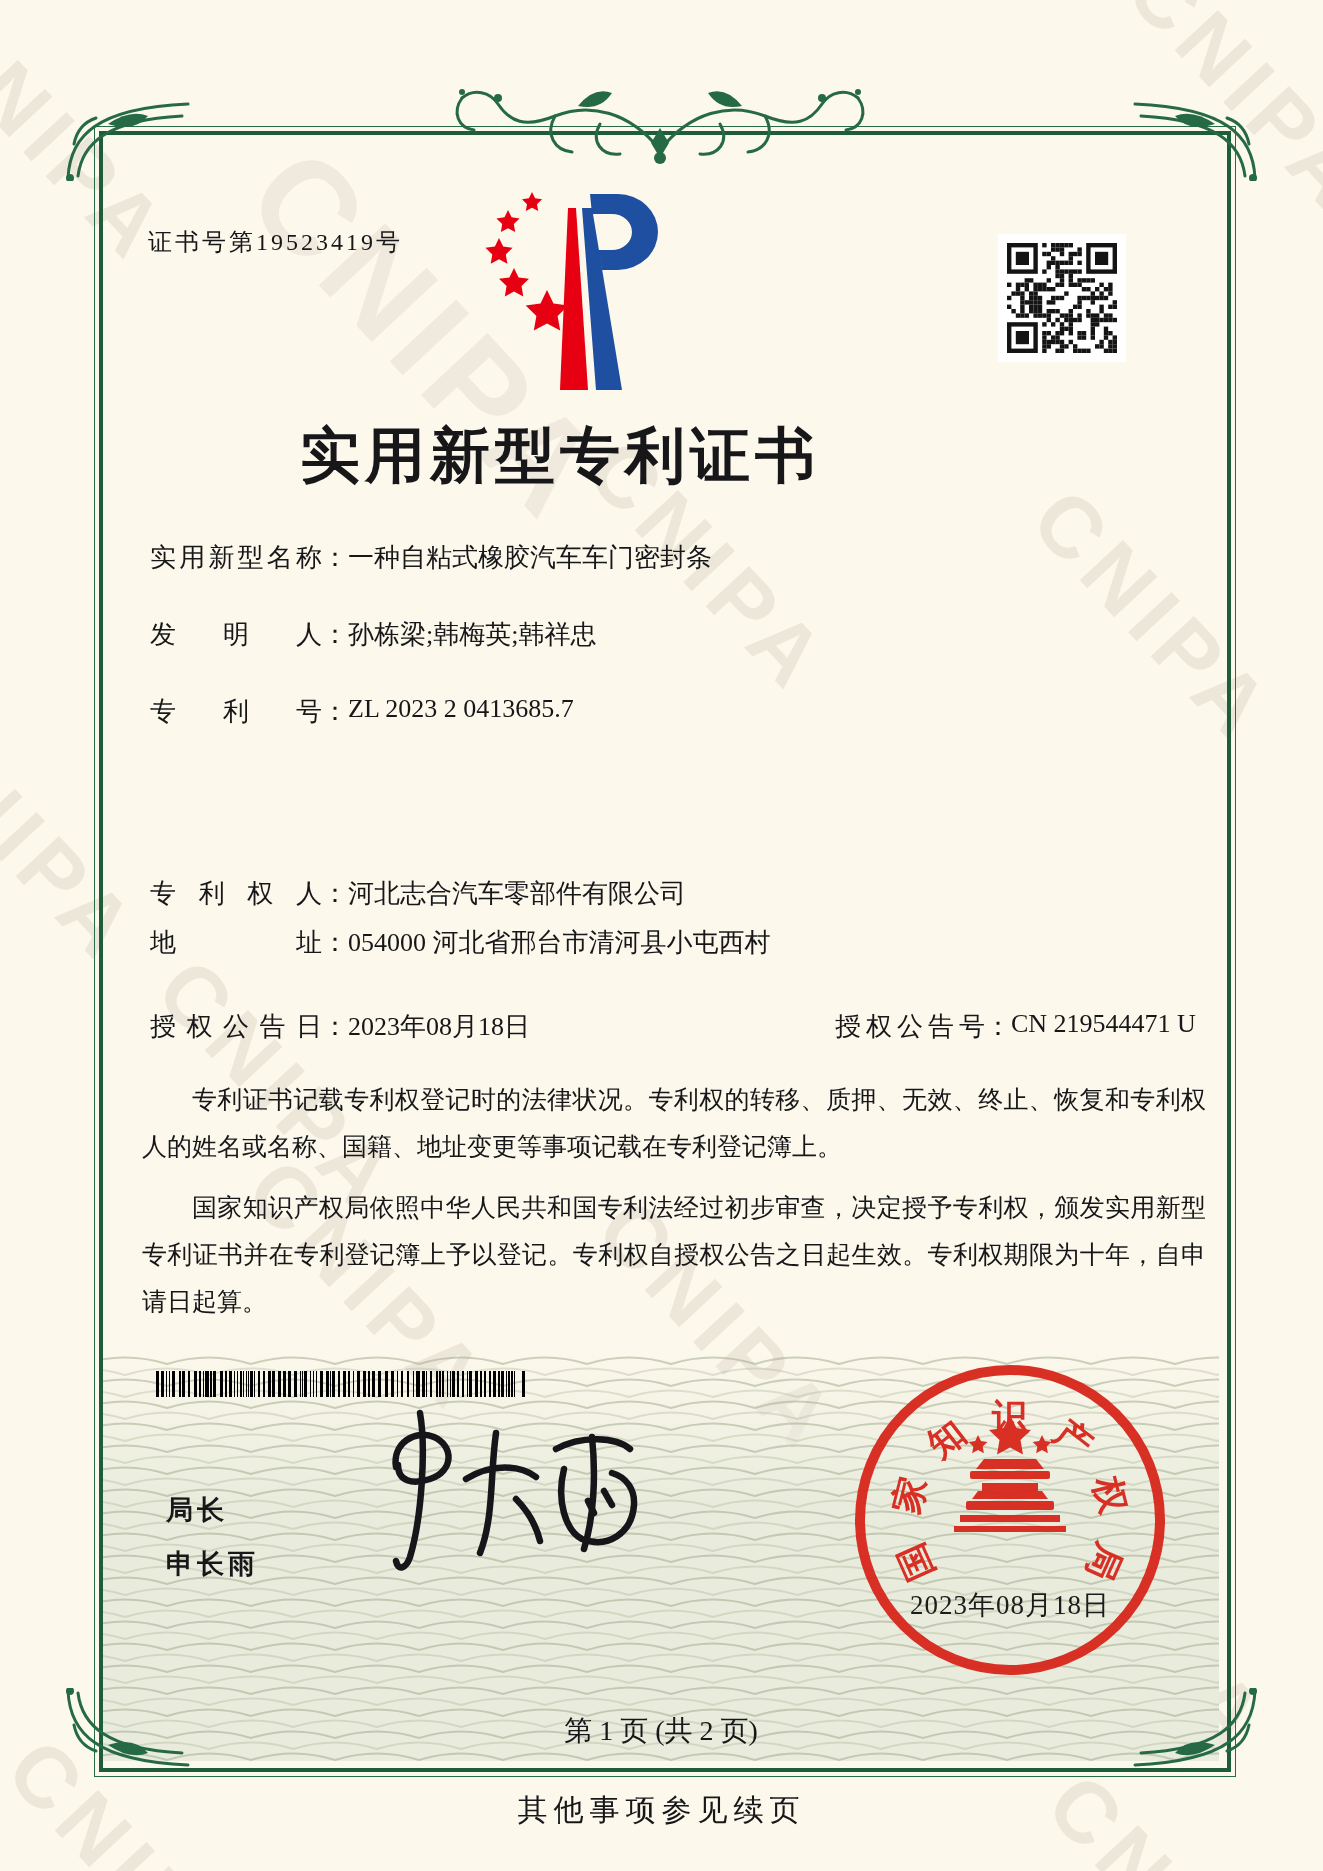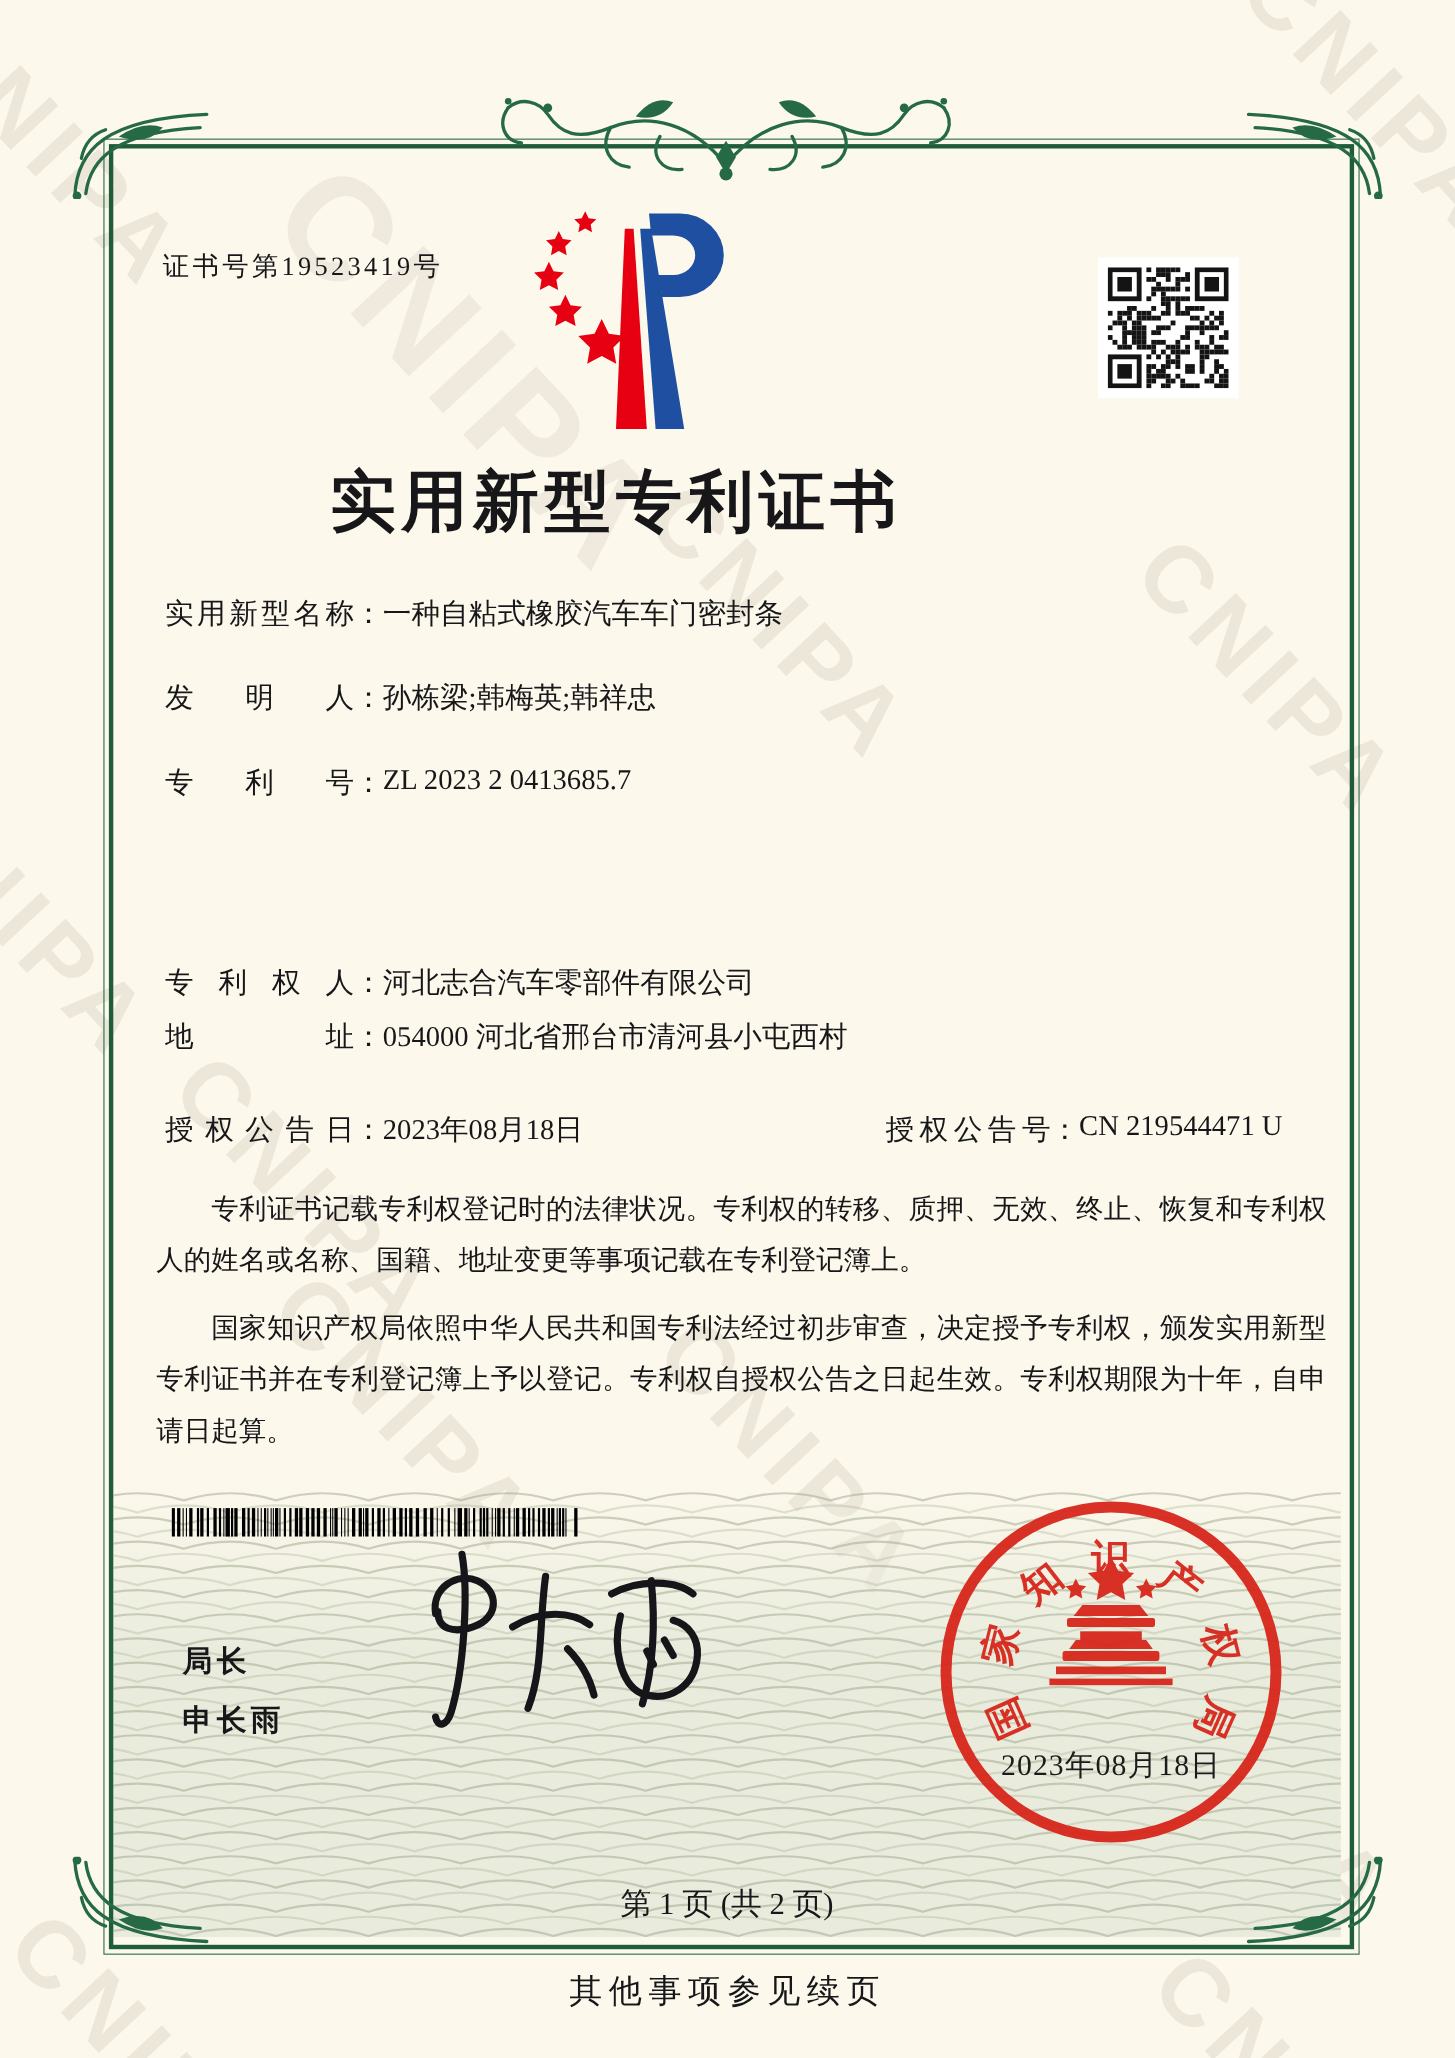--- a/index.html
+++ b/index.html
@@ -29,21 +29,21 @@
          display:flex;align-items:center;justify-content:center;}
   .title{position:absolute;left:0;top:416px;width:1120px;text-align:center;
          font-size:60px;font-weight:700;letter-spacing:5px;}
   
   .row{position:absolute;left:150px;font-size:26px;white-space:nowrap;}
   .flabel{display:inline-block;width:172px;text-align:justify;text-align-last:justify;
           text-justify:inter-character;vertical-align:top;}
   .fcolon{display:inline-block;width:26px;vertical-align:top;}
   .fvalue{display:inline-block;vertical-align:top;}
   .g2{position:absolute;left:655px;top:0;}
-  .g2 .flabel{width:150px;}
+  .g2 .flabel{width:150px;margin-left:30px;}
   
   .body-text{position:absolute;left:142px;top:1076px;width:1064px;font-size:25px;
              line-height:1.88;text-align:justify;}
   .body-text p{margin:0 0 14px 0;text-indent:2em;}
   
   .barcode{position:absolute;left:156px;top:1371px;width:372px;height:26px;}
   
   .signer-title{position:absolute;left:166px;top:1492px;font-family:"Liberation Sans","DejaVu Sans",sans-serif;
                 font-weight:600;font-size:27px;letter-spacing:4px;}
   .signer-name{position:absolute;left:166px;top:1546px;font-family:"Liberation Sans","DejaVu Sans",sans-serif;

